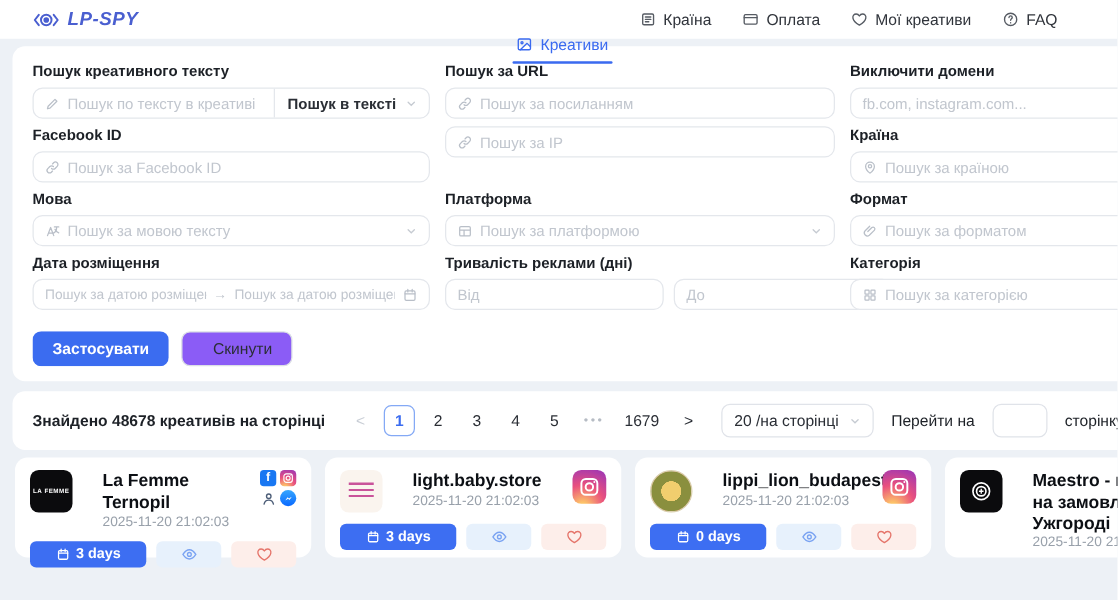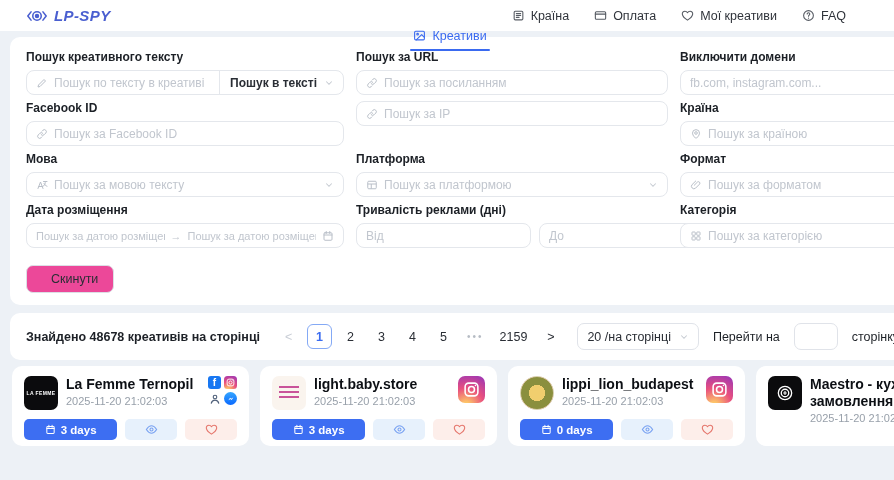--- a/index.html
+++ b/index.html
@@ -58,21 +58,21 @@
   }
   .range-arrow { color: #c1c6ce; font-size: 11px; flex: 0 0 auto; }
   .dual { display: flex; gap: 8px; }
   .dual .control { flex: 1; }
   .btn-row { display: flex; gap: 10px; margin-top: 11px; }
   .btn {
     font-size: 12.5px; border-radius: 7px; padding: 6px 15px; cursor: pointer;
     border: 1px solid transparent; font-family: "Liberation Sans", sans-serif;
   }
   .btn-primary { background: #3b6cf0; color: #fff; font-weight: 600; }
-  .btn-default { background: #ec4899; border-color: #dcdfe5; color: #2a2e35; padding-left: 24px; }
+  .btn-default { background: #8b5cf6; border-color: #dcdfe5; color: #2a2e35; padding-left: 24px; }
   
   .pagebar {
     margin: 8px 0 0 10px; width: 1140px; height: 47px; background: #fff; border-radius: 10px;
     display: flex; align-items: center; padding: 0 16px; gap: 6px; font-size: 12.5px; color: #1d2127;
   }
   .summary { font-weight: 700; margin-right: 10px; white-space: nowrap; text-align: center; }
   .pg {
     min-width: 25px; height: 25px; display: flex; align-items: center; justify-content: center;
     border-radius: 6px; color: #2a2e35; cursor: pointer; padding: 0 4px; border: 1px solid transparent;
   }
@@ -87,21 +87,21 @@
   .goto-input {
     width: 44px; height: 27px; border: 1px solid #e0e3e9; border-radius: 7px;
     margin: 0 8px; outline: none; padding: 0 6px; font: 12px "Liberation Sans", sans-serif;
   }
   
   .cards { display: flex; gap: 11px; margin: 6px 0 0 12px; width: 1200px; }
   .card {
     width: 237px; flex: 0 0 237px; background: #fff; border-radius: 10px;
     padding: 10px 12px; height: 80px;
   }
-  .card-head { display: flex; gap: 8px; align-items: flex-start; }
+  .card-head { display: flex; gap: 24px; align-items: flex-start; }
   .avatar { width: 34px; height: 34px; border-radius: 7px; flex: 0 0 34px; overflow: hidden;
     display: flex; align-items: center; justify-content: center; }
   .avatar.dark { background: #0b0b0d; color: #fff; font-size: 5px; font-weight: 700; letter-spacing: .4px; text-align: center; }
   .avatar.light { background: #faf4ee; }
   .avatar.round { border-radius: 50%; background: radial-gradient(circle, #f1ce6e 0 35%, #8a8f3e 36% 70%, #b56f2c 71%); border: 1px solid #d8cfae; }
   .cname { font-size: 14px; font-weight: 700; color: #0c0f14; line-height: 1.2; }
   .cmeta { min-width: 0; }
   .cdate { font-size: 11px; color: #98a0aa; margin-top: 2px; white-space: nowrap; }
   .cicons { margin-left: auto; flex: 0 0 auto; }
   .icon-grid { display: grid; grid-template-columns: 13px 13px; gap: 3px; }
@@ -373,34 +373,35 @@
             <svg viewBox="0 0 24 24" fill="none" stroke="currentColor" stroke-width="2.5" stroke-linecap="round">
               <path d="M6 9l6 6 6-6"></path>
             </svg>
           </span>
       </div>
     </div>
 
   </div>
 
   <div class="btn-row">
+    <button class="btn btn-primary">Застосувати</button>
     <button class="btn btn-default">Скинути</button>
   </div>
 </div>
 
 <div class="pagebar">
   <span class="summary">Знайдено 48678 креативів на сторінці</span>
   <span class="pg prev">&lt;</span>
   <span class="pg active">1</span>
   <span class="pg">2</span>
   <span class="pg">3</span>
   <span class="pg">4</span>
   <span class="pg">5</span>
   <span class="pg dots">•••</span>
-  <span class="pg">2159</span>
+  <span class="pg">1679</span>
   <span class="pg">&gt;</span>
   <span class="size-select">
     <span>20 /на сторінці</span>
     <span class="chev">
         <svg viewBox="0 0 24 24" fill="none" stroke="currentColor" stroke-width="2.5" stroke-linecap="round" width="10" height="10">
           <path d="M6 9l6 6 6-6"></path>
         </svg>
       </span>
   </span>
   <span class="goto-label">Перейти на</span>

